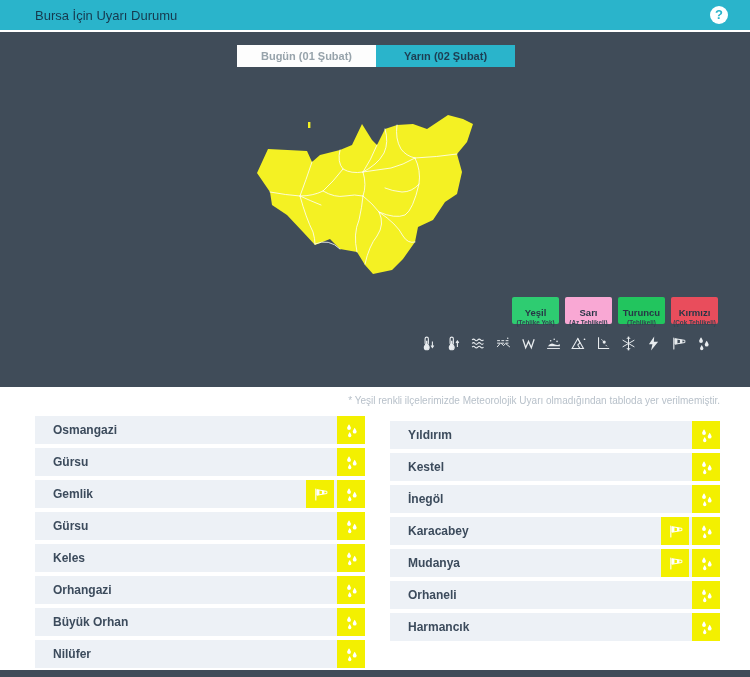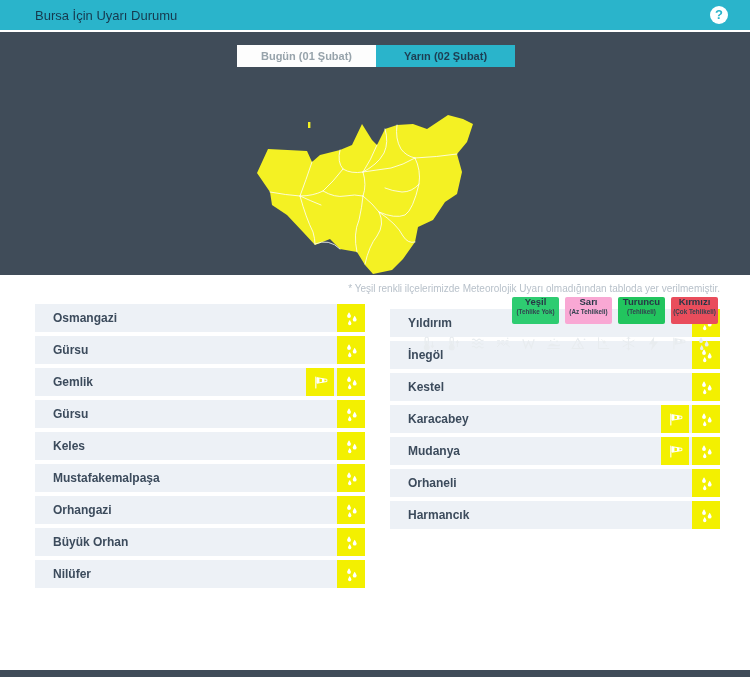--- a/index.html
+++ b/index.html
@@ -5,34 +5,34 @@
   * { margin:0; padding:0; box-sizing:border-box; }
   html,body { width:750px; height:677px; }
   body { font-family:"Liberation Sans", sans-serif; background:#fff; position:relative; overflow:hidden; }
 
   .header { height:32px; background:#2ab4cb; display:flex; align-items:center;
             padding:0 22px 0 35px; border-bottom:2px solid #ffffff; }
   .header-title { color:#16394e; font-size:13px; font-weight:normal; }
   .help { margin-left:auto; width:18px; height:18px; border-radius:50%; background:#fff;
           color:#2ab4cb; font-weight:bold; font-size:13px; line-height:18px; text-align:center; cursor:pointer; }
 
-  .panel { position:relative; height:243px; background:#404c59; }
+  .panel { position:relative; height:355px; background:#404c59; }
 
   .tabs { position:absolute; left:237px; top:13px; display:flex; }
   .tab { width:139px; height:22px; font-size:11px; font-weight:bold;
          display:flex; align-items:center; justify-content:center; cursor:pointer; }
   .tab.inactive { background:#fdfdfd; color:#97a3ab; }
   .tab.active   { background:#2ab4cb; color:#1d3e53; }
 
   .map-svg { position:absolute; left:253px; top:80px; width:230px; height:165px; }
   .map-outline { fill:#f4f123; }
   .map-border { fill:none; stroke:#ffffff; stroke-width:1; opacity:.8; stroke-linecap:round; }
 
   .legend { position:absolute; right:32px; top:265px; display:flex; gap:6px; }
-  .legend-box { width:47px; height:27px; border-radius:2px; text-align:center; padding-top:0; }
+  .legend-box { width:47px; height:27px; border-radius:2px; text-align:center; padding-top:11px; }
   .legend-title { font-size:9.5px; font-weight:bold; color:#273746; line-height:1.15; }
   .legend-sub   { font-size:6.3px; font-weight:bold; color:#32424f; }
 
   .icon-strip { position:absolute; right:38px; top:303px; display:flex; gap:8px;
                 align-items:center; color:#e8ecef; }
   .strip-icon { width:17px; height:17px; display:inline-block; }
   .strip-icon svg { width:100%; height:100%; display:block; }
 
   .content { padding:5px 30px 0 35px; }
   .note { text-align:right; font-size:10px; color:#b8c1ca; padding:3px 0 10px; }
@@ -308,34 +308,20 @@
                 <g fill="currentColor">
                   <path d="M8.5 3C6.7 5.8 5.8 7.4 5.8 8.6a2.7 2.7 0 0 0 5.4 0C11.2 7.4 10.3 5.8 8.5 3z"></path>
                   <path d="M16.5 8c-1.8 2.8-2.7 4.4-2.7 5.6a2.7 2.7 0 0 0 5.4 0c0-1.2-.9-2.8-2.7-5.6z"></path>
                   <path d="M9.5 14c-1.6 2.5-2.4 3.9-2.4 5a2.4 2.4 0 0 0 4.8 0c0-1.1-.8-2.5-2.4-5z"></path>
                 </g>
               </svg>
             </span>
           </span>
         </div>
 
-        <div class="row">
-          <span class="row-label">Mustafakemalpaşa</span>
-          <span class="row-icons">
-            <span class="warn-cell">
-              <svg viewBox="0 0 24 24">
-                <g fill="currentColor">
-                  <path d="M8.5 3C6.7 5.8 5.8 7.4 5.8 8.6a2.7 2.7 0 0 0 5.4 0C11.2 7.4 10.3 5.8 8.5 3z"></path>
-                  <path d="M16.5 8c-1.8 2.8-2.7 4.4-2.7 5.6a2.7 2.7 0 0 0 5.4 0c0-1.2-.9-2.8-2.7-5.6z"></path>
-                  <path d="M9.5 14c-1.6 2.5-2.4 3.9-2.4 5a2.4 2.4 0 0 0 4.8 0c0-1.1-.8-2.5-2.4-5z"></path>
-                </g>
-              </svg>
-            </span>
-          </span>
-        </div>
 
         <div class="row">
           <span class="row-label">Orhangazi</span>
           <span class="row-icons">
             <span class="warn-cell">
               <svg viewBox="0 0 24 24">
                 <g fill="currentColor">
                   <path d="M8.5 3C6.7 5.8 5.8 7.4 5.8 8.6a2.7 2.7 0 0 0 5.4 0C11.2 7.4 10.3 5.8 8.5 3z"></path>
                   <path d="M16.5 8c-1.8 2.8-2.7 4.4-2.7 5.6a2.7 2.7 0 0 0 5.4 0c0-1.2-.9-2.8-2.7-5.6z"></path>
                   <path d="M9.5 14c-1.6 2.5-2.4 3.9-2.4 5a2.4 2.4 0 0 0 4.8 0c0-1.1-.8-2.5-2.4-5z"></path>
@@ -386,36 +372,36 @@
                   <path d="M8.5 3C6.7 5.8 5.8 7.4 5.8 8.6a2.7 2.7 0 0 0 5.4 0C11.2 7.4 10.3 5.8 8.5 3z"></path>
                   <path d="M16.5 8c-1.8 2.8-2.7 4.4-2.7 5.6a2.7 2.7 0 0 0 5.4 0c0-1.2-.9-2.8-2.7-5.6z"></path>
                   <path d="M9.5 14c-1.6 2.5-2.4 3.9-2.4 5a2.4 2.4 0 0 0 4.8 0c0-1.1-.8-2.5-2.4-5z"></path>
                 </g>
               </svg>
             </span>
           </span>
         </div>
 
         <div class="row">
+          <span class="row-label">Kestel</span>
+          <span class="row-icons">
+            <span class="warn-cell">
+              <svg viewBox="0 0 24 24">
+                <g fill="currentColor">
+                  <path d="M8.5 3C6.7 5.8 5.8 7.4 5.8 8.6a2.7 2.7 0 0 0 5.4 0C11.2 7.4 10.3 5.8 8.5 3z"></path>
+                  <path d="M16.5 8c-1.8 2.8-2.7 4.4-2.7 5.6a2.7 2.7 0 0 0 5.4 0c0-1.2-.9-2.8-2.7-5.6z"></path>
+                  <path d="M9.5 14c-1.6 2.5-2.4 3.9-2.4 5a2.4 2.4 0 0 0 4.8 0c0-1.1-.8-2.5-2.4-5z"></path>
+                </g>
+              </svg>
+            </span>
+          </span>
+        </div>
+
+        <div class="row">
           <span class="row-label">İnegöl</span>
-          <span class="row-icons">
-            <span class="warn-cell">
-              <svg viewBox="0 0 24 24">
-                <g fill="currentColor">
-                  <path d="M8.5 3C6.7 5.8 5.8 7.4 5.8 8.6a2.7 2.7 0 0 0 5.4 0C11.2 7.4 10.3 5.8 8.5 3z"></path>
-                  <path d="M16.5 8c-1.8 2.8-2.7 4.4-2.7 5.6a2.7 2.7 0 0 0 5.4 0c0-1.2-.9-2.8-2.7-5.6z"></path>
-                  <path d="M9.5 14c-1.6 2.5-2.4 3.9-2.4 5a2.4 2.4 0 0 0 4.8 0c0-1.1-.8-2.5-2.4-5z"></path>
-                </g>
-              </svg>
-            </span>
-          </span>
-        </div>
-
-        <div class="row">
-          <span class="row-label">Kestel</span>
           <span class="row-icons">
             <span class="warn-cell">
               <svg viewBox="0 0 24 24">
                 <g fill="currentColor">
                   <path d="M8.5 3C6.7 5.8 5.8 7.4 5.8 8.6a2.7 2.7 0 0 0 5.4 0C11.2 7.4 10.3 5.8 8.5 3z"></path>
                   <path d="M16.5 8c-1.8 2.8-2.7 4.4-2.7 5.6a2.7 2.7 0 0 0 5.4 0c0-1.2-.9-2.8-2.7-5.6z"></path>
                   <path d="M9.5 14c-1.6 2.5-2.4 3.9-2.4 5a2.4 2.4 0 0 0 4.8 0c0-1.1-.8-2.5-2.4-5z"></path>
                 </g>
               </svg>
             </span>

